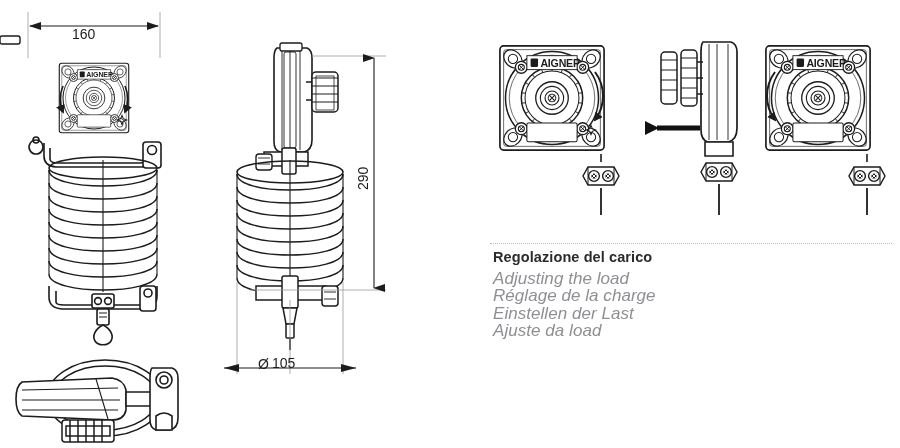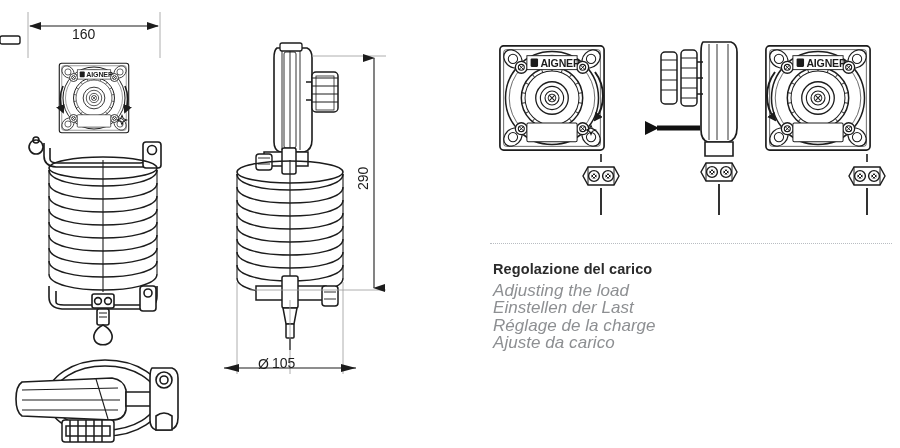--- a/index.html
+++ b/index.html
@@ -23,21 +23,21 @@
     position:absolute;
     left:490px; top:243px;
     width:402px; height:0;
     border-top:1px dotted #b9bdc2;
   }
   .cap-title{
     font-size:14.5px;
     font-weight:bold;
     color:#2b2b2b;
     letter-spacing:.1px;
-    margin:12px 0 3px 0;
+    margin:0 0 3px 0;
     line-height:19px;
   }
   .cap-line{
     font-size:17px;
     font-style:italic;
     color:#8d8f92;
     line-height:17.4px;
     margin:0;
     letter-spacing:.05px;
   }
@@ -415,18 +415,18 @@
 
 <div class="dimtext" id="dim-105-sym">Ø</div>
 
 <div class="dimtext" id="dim-105">105</div>
 
 <div class="divider"></div>
 
 <div class="caption">
   <div class="cap-title">Regolazione del carico</div>
   <div class="cap-line">Adjusting the load</div>
+  <div class="cap-line">Réglage de la charge</div>
   <div class="cap-line">Einstellen der Last</div>
-  <div class="cap-line">Réglage de la charge</div>
-  <div class="cap-line">Ajuste da carico</div>
+  <div class="cap-line">Ajuste da load</div>
 </div>
 
 </div>
 
 </body></html>

